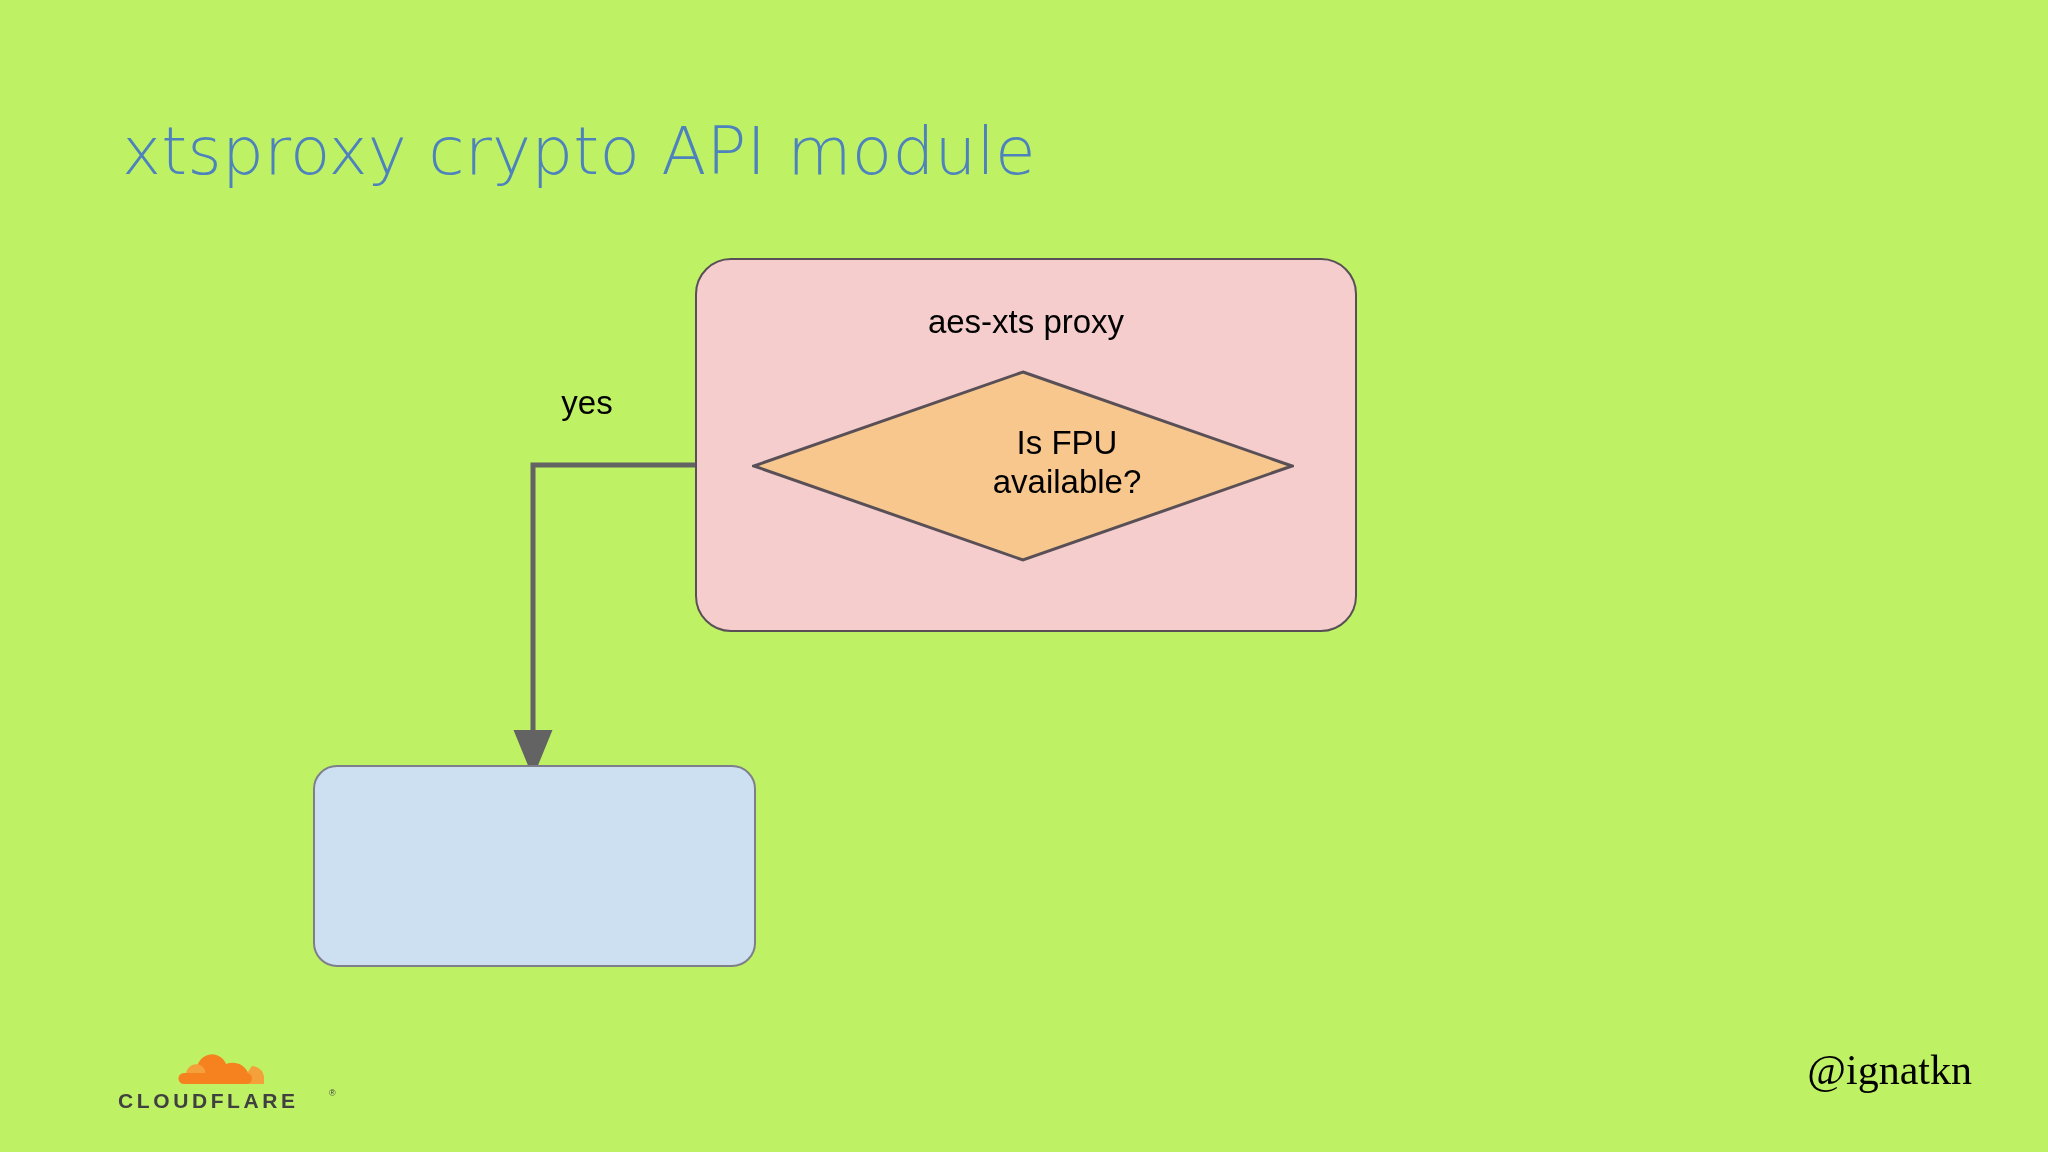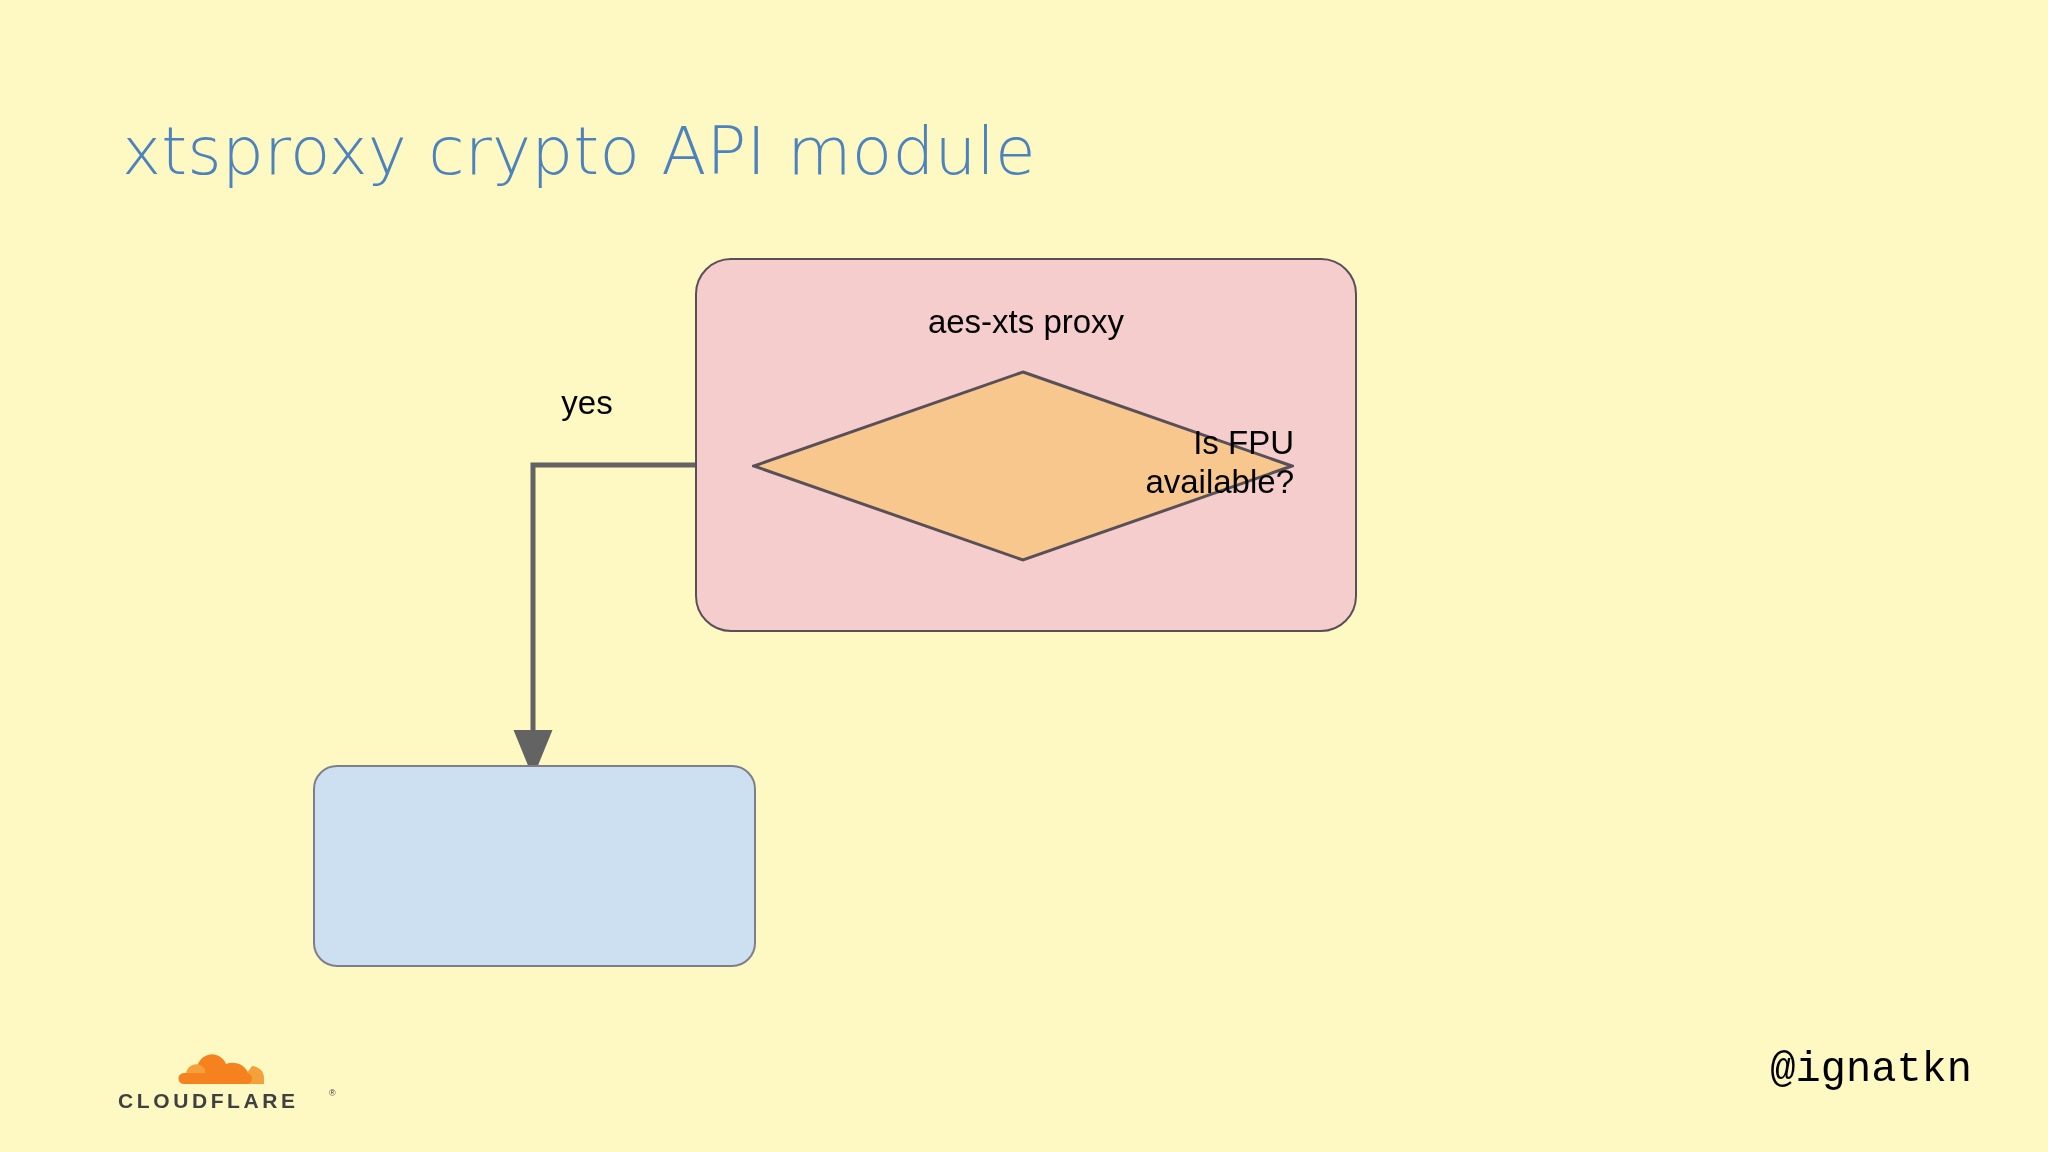--- a/index.html
+++ b/index.html
@@ -12,21 +12,21 @@
     height: 1152px;
     overflow: hidden;
     font-family: "Liberation Sans", sans-serif;
     position: relative;
   }
   #slide {
     position: absolute;
     left: 0; top: 0;
     width: 2048px;
     height: 1152px;
-    background: #fef9c3;
+    background: #bef264;
   }
   
   #slide-title {
     position: absolute;
     left: 122px;
     top: 116px;
     font-family: "DejaVu Sans", sans-serif;
     font-weight: 300;
     font-size: 66px;
     letter-spacing: 0.2px;
@@ -70,24 +70,23 @@
   }
   
   #fpu-decision {
     position: absolute;
     left: 752px;
     top: 370px;
     width: 542px;
     height: 192px;
   }
   #fpu-decision-label {
-    left: 752px;
+    left: 796px;
     top: 424px;
     width: 542px;
-    text-align: right;
   }
   
   #aesni-node {
     position: absolute;
     left: 313px;
     top: 765px;
     width: 443px;
     height: 202px;
     background: #cde0f2;
     border: 2px solid #7f7f8c;
@@ -111,21 +110,21 @@
     left: 118px;
     top: 1040px;
     width: 222px;
     height: 72px;
   }
   
   #twitter-handle {
     position: absolute;
     right: 76px;
     top: 1046px;
-    font-family: Liberation Mono, monospace;
+    font-family: Liberation Serif, serif;
     font-weight: 400;
     font-size: 42px;
     color: #000000;
     white-space: nowrap;
   }
 </style>
 </head>
 <body>
 
 <div id="slide">

